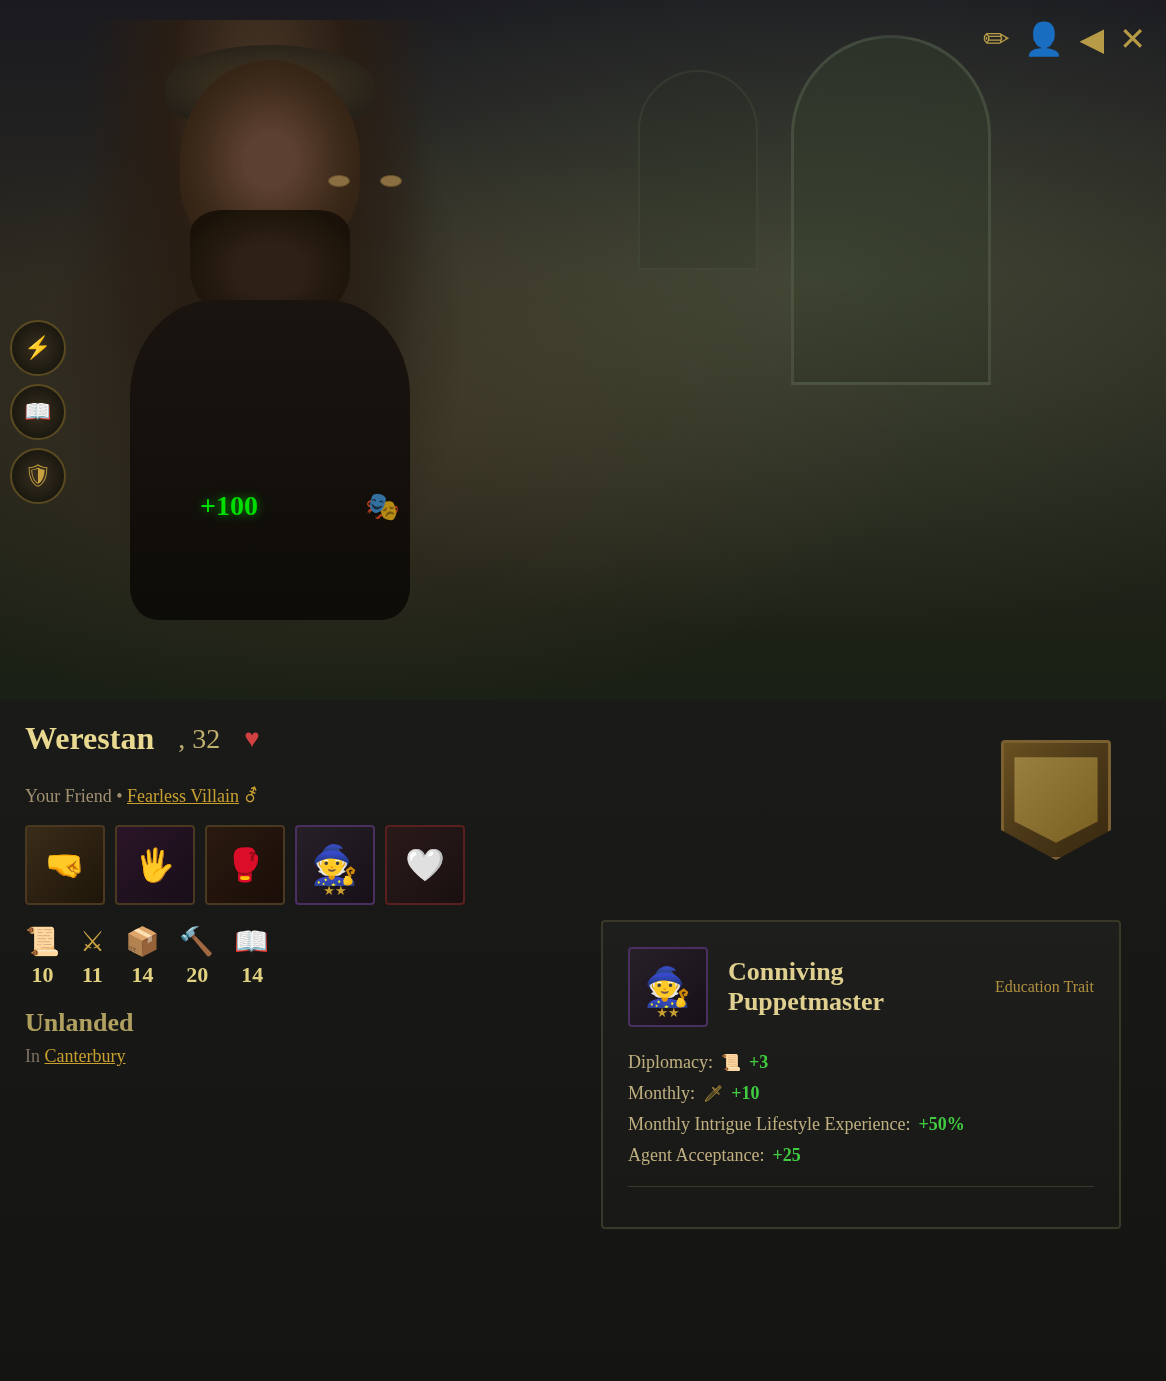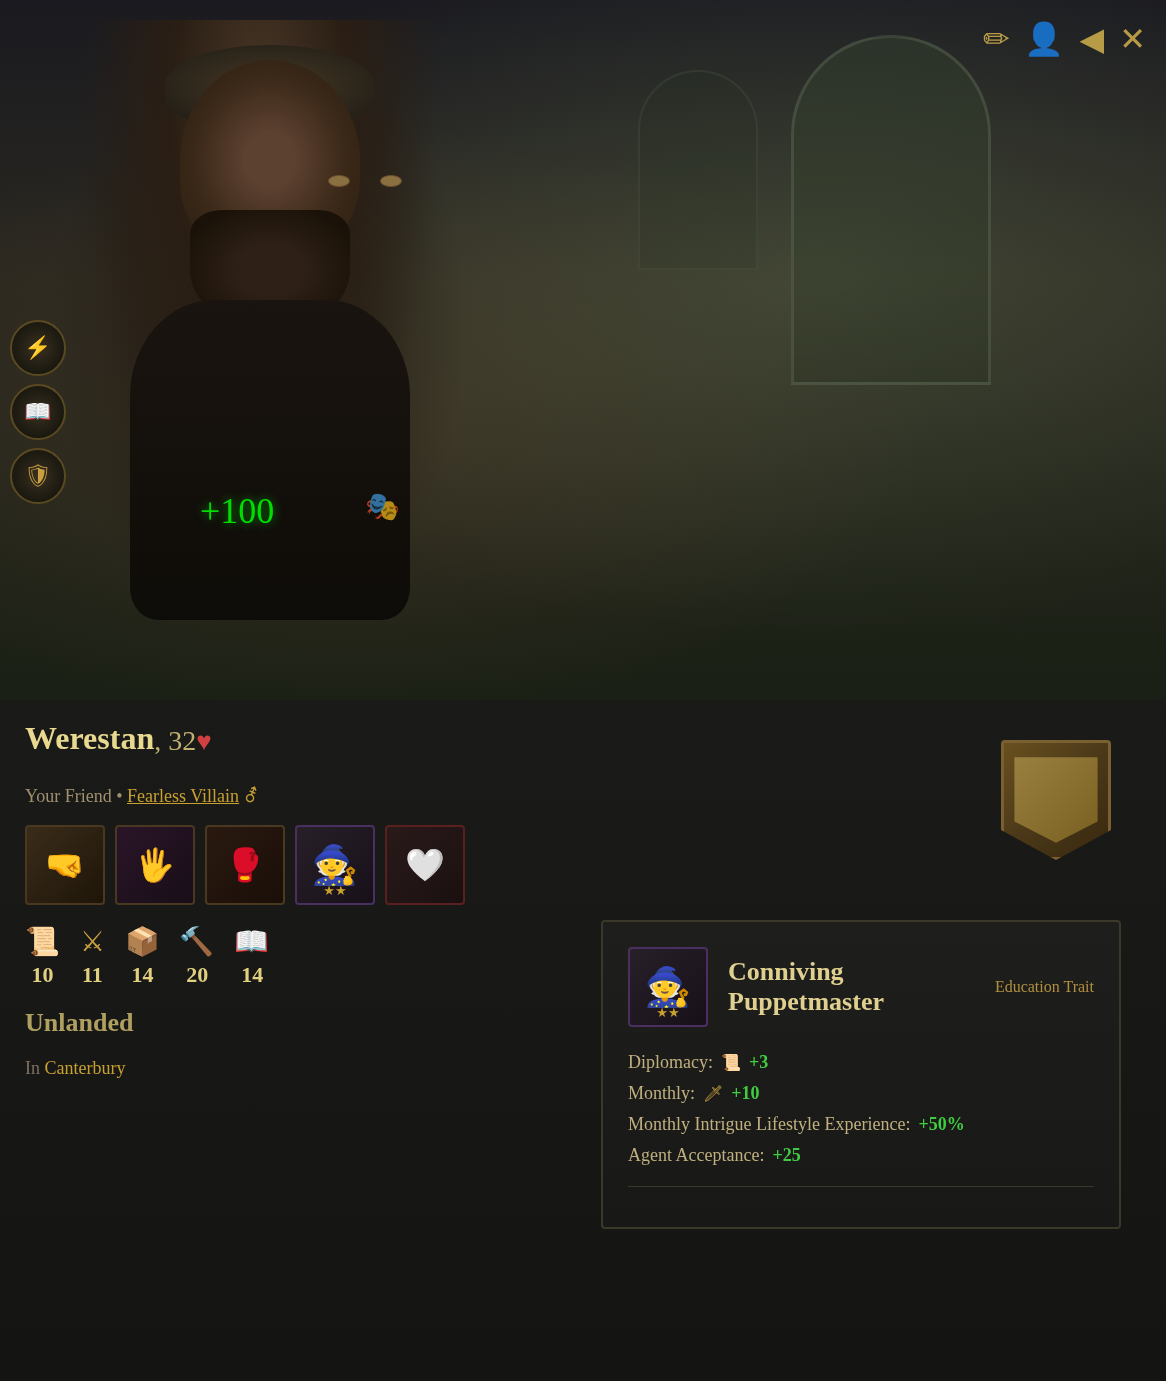--- a/index.html
+++ b/index.html
@@ -116,22 +116,22 @@
       border-radius: 50%;
       border: 1px solid #6a5030;
     }
 
     
     .plus-100 {
       position: absolute;
       left: 200px;
       top: 490px;
       color: #00dd00;
-      font-size: 36px;
-      font-weight: normal;
+      font-size: 28px;
+      font-weight: bold;
       text-shadow: 0 0 10px rgba(0,200,0,0.7);
     }
 
     
     .mask-icon {
       position: absolute;
       left: 365px;
       top: 490px;
       width: 40px;
       height: 40px;
@@ -180,22 +180,22 @@
 
     
     .info-panel {
       background: linear-gradient(to bottom, #1a1a18 0%, #141412 100%);
       padding: 20px 25px;
       position: relative;
     }
 
     .char-name-row {
       display: flex;
-      align-items: flex-end;
-      gap: 0;
+      align-items: center;
+      gap: 24px;
       margin-bottom: 6px;
     }
     .char-name {
       color: #e8d890;
       font-size: 32px;
       font-weight: bold;
     }
     .char-age {
       color: #c0b070;
       font-size: 28px;
@@ -323,28 +323,29 @@
     }
 
     
     .location-info {
       margin-bottom: 25px;
     }
     .location-title {
       color: #b0a060;
       font-size: 26px;
       font-weight: bold;
-      margin-bottom: 20px;
+      margin-bottom: 8px;
     }
     .location-sub {
       color: #807060;
       font-size: 18px;
     }
     .location-sub a, .location-sub .link {
       color: #c8a030;
+      text-decoration: underline;
       cursor: pointer;
       text-align: right;
     }
 
     
     .tooltip-panel {
       position: absolute;
       right: 20px;
       top: 200px;
       width: 520px;

